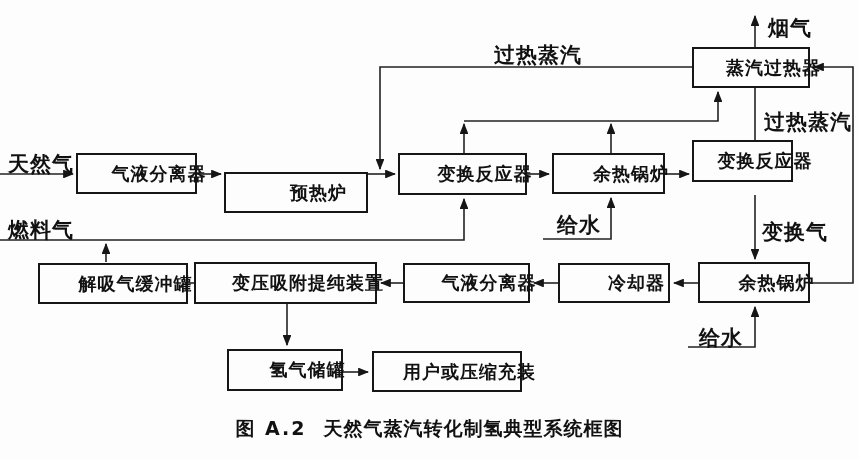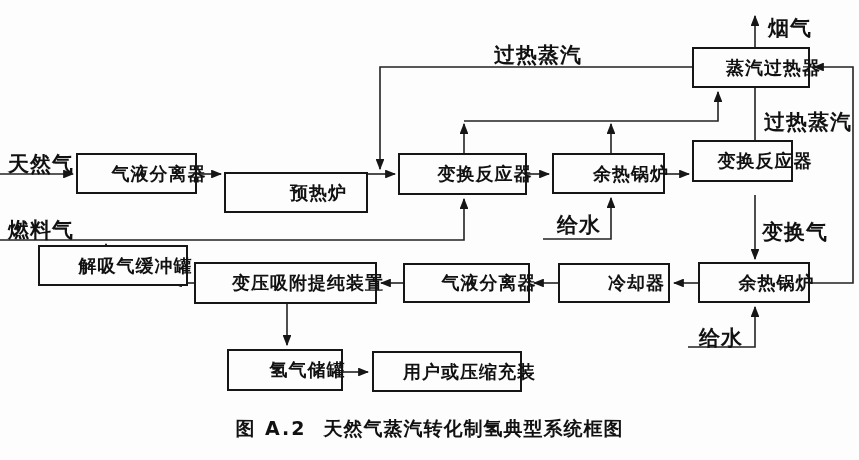--- a/index.html
+++ b/index.html
@@ -120,21 +120,21 @@
   </div>
   <div class="node" style="left:558px;top:263px;width:112px;height:40px;">
     <span>冷却器</span>
   </div>
   <div class="node" style="left:194px;top:262px;width:183px;height:42px;">
     <span>变压吸附提纯装置</span>
   </div>
   <div class="node" style="left:403px;top:263px;width:127px;height:40px;">
     <span>气液分离器</span>
   </div>
-  <div class="node" style="left:38px;top:245px;width:150px;height:41px;">
+  <div class="node" style="left:38px;top:263px;width:150px;height:41px;">
     <span>解吸气缓冲罐</span>
   </div>
   <div class="node" style="left:227px;top:349px;width:116px;height:42px;">
     <span>氢气储罐</span>
   </div>
   <div class="node" style="left:372px;top:351px;width:150px;height:41px;">
     <span>用户或压缩充装</span>
   </div>
 
   <div class="slabel" style="left:8px;top:150px;">天然气</div>

